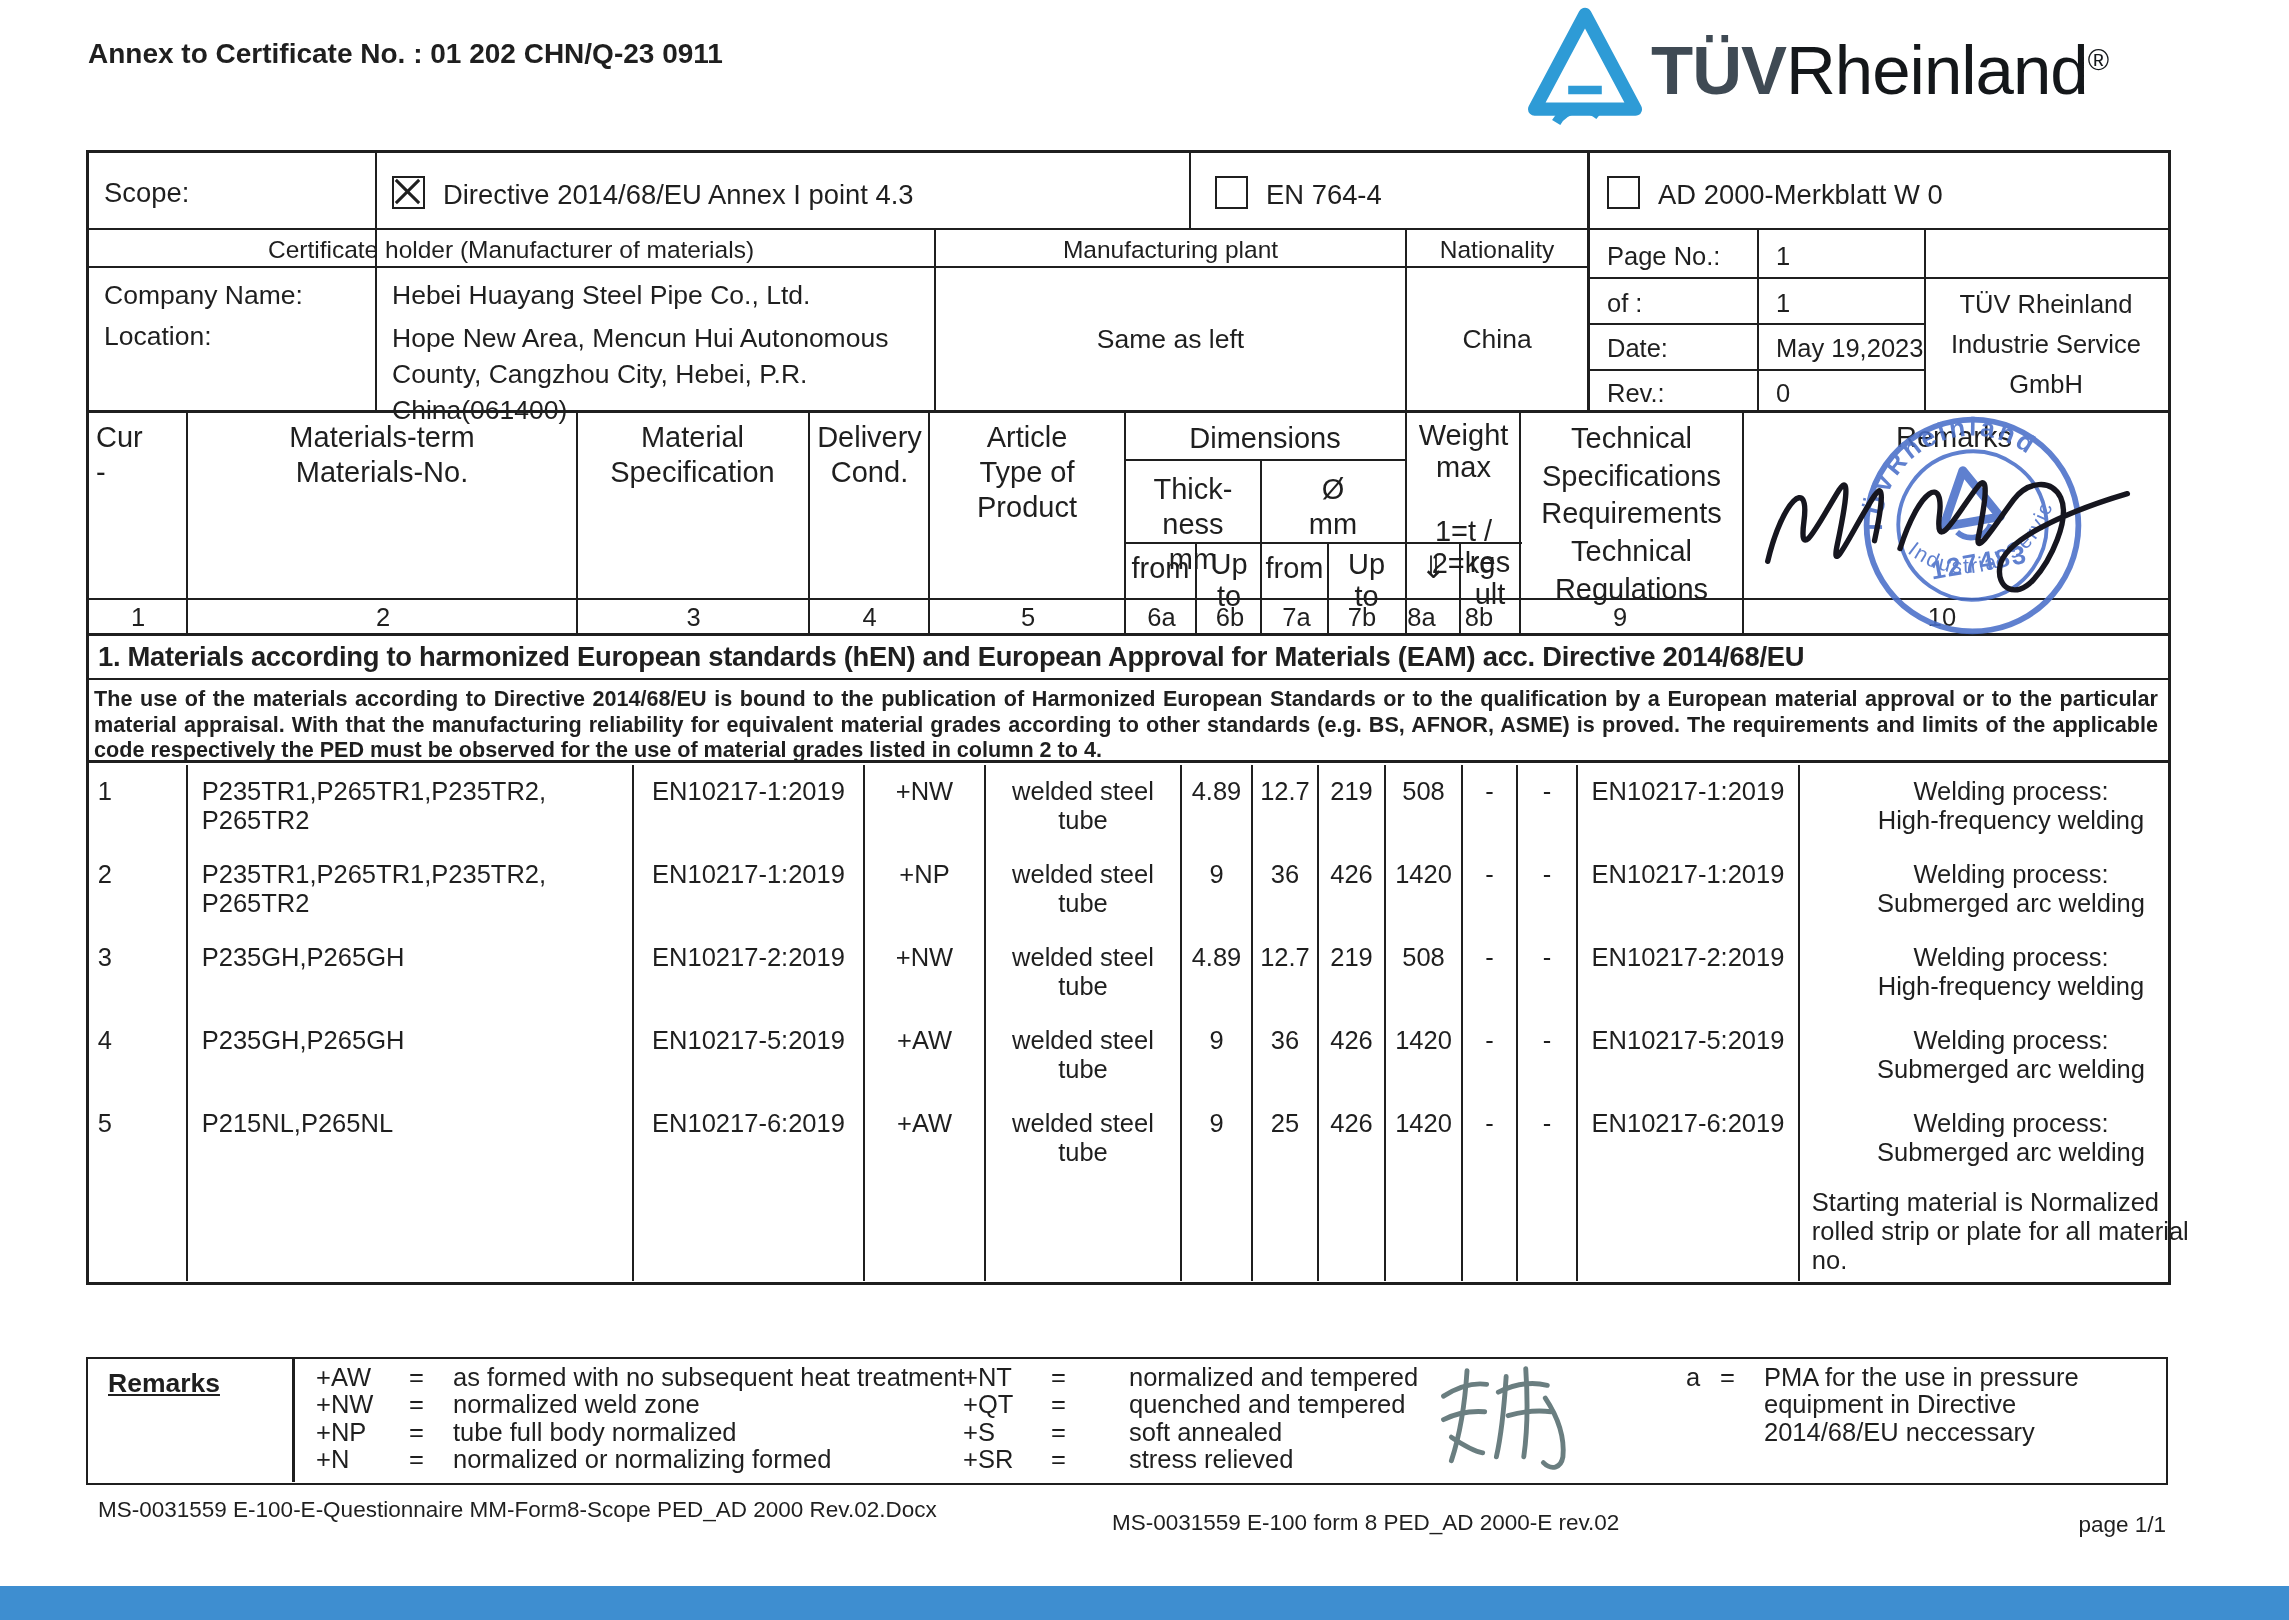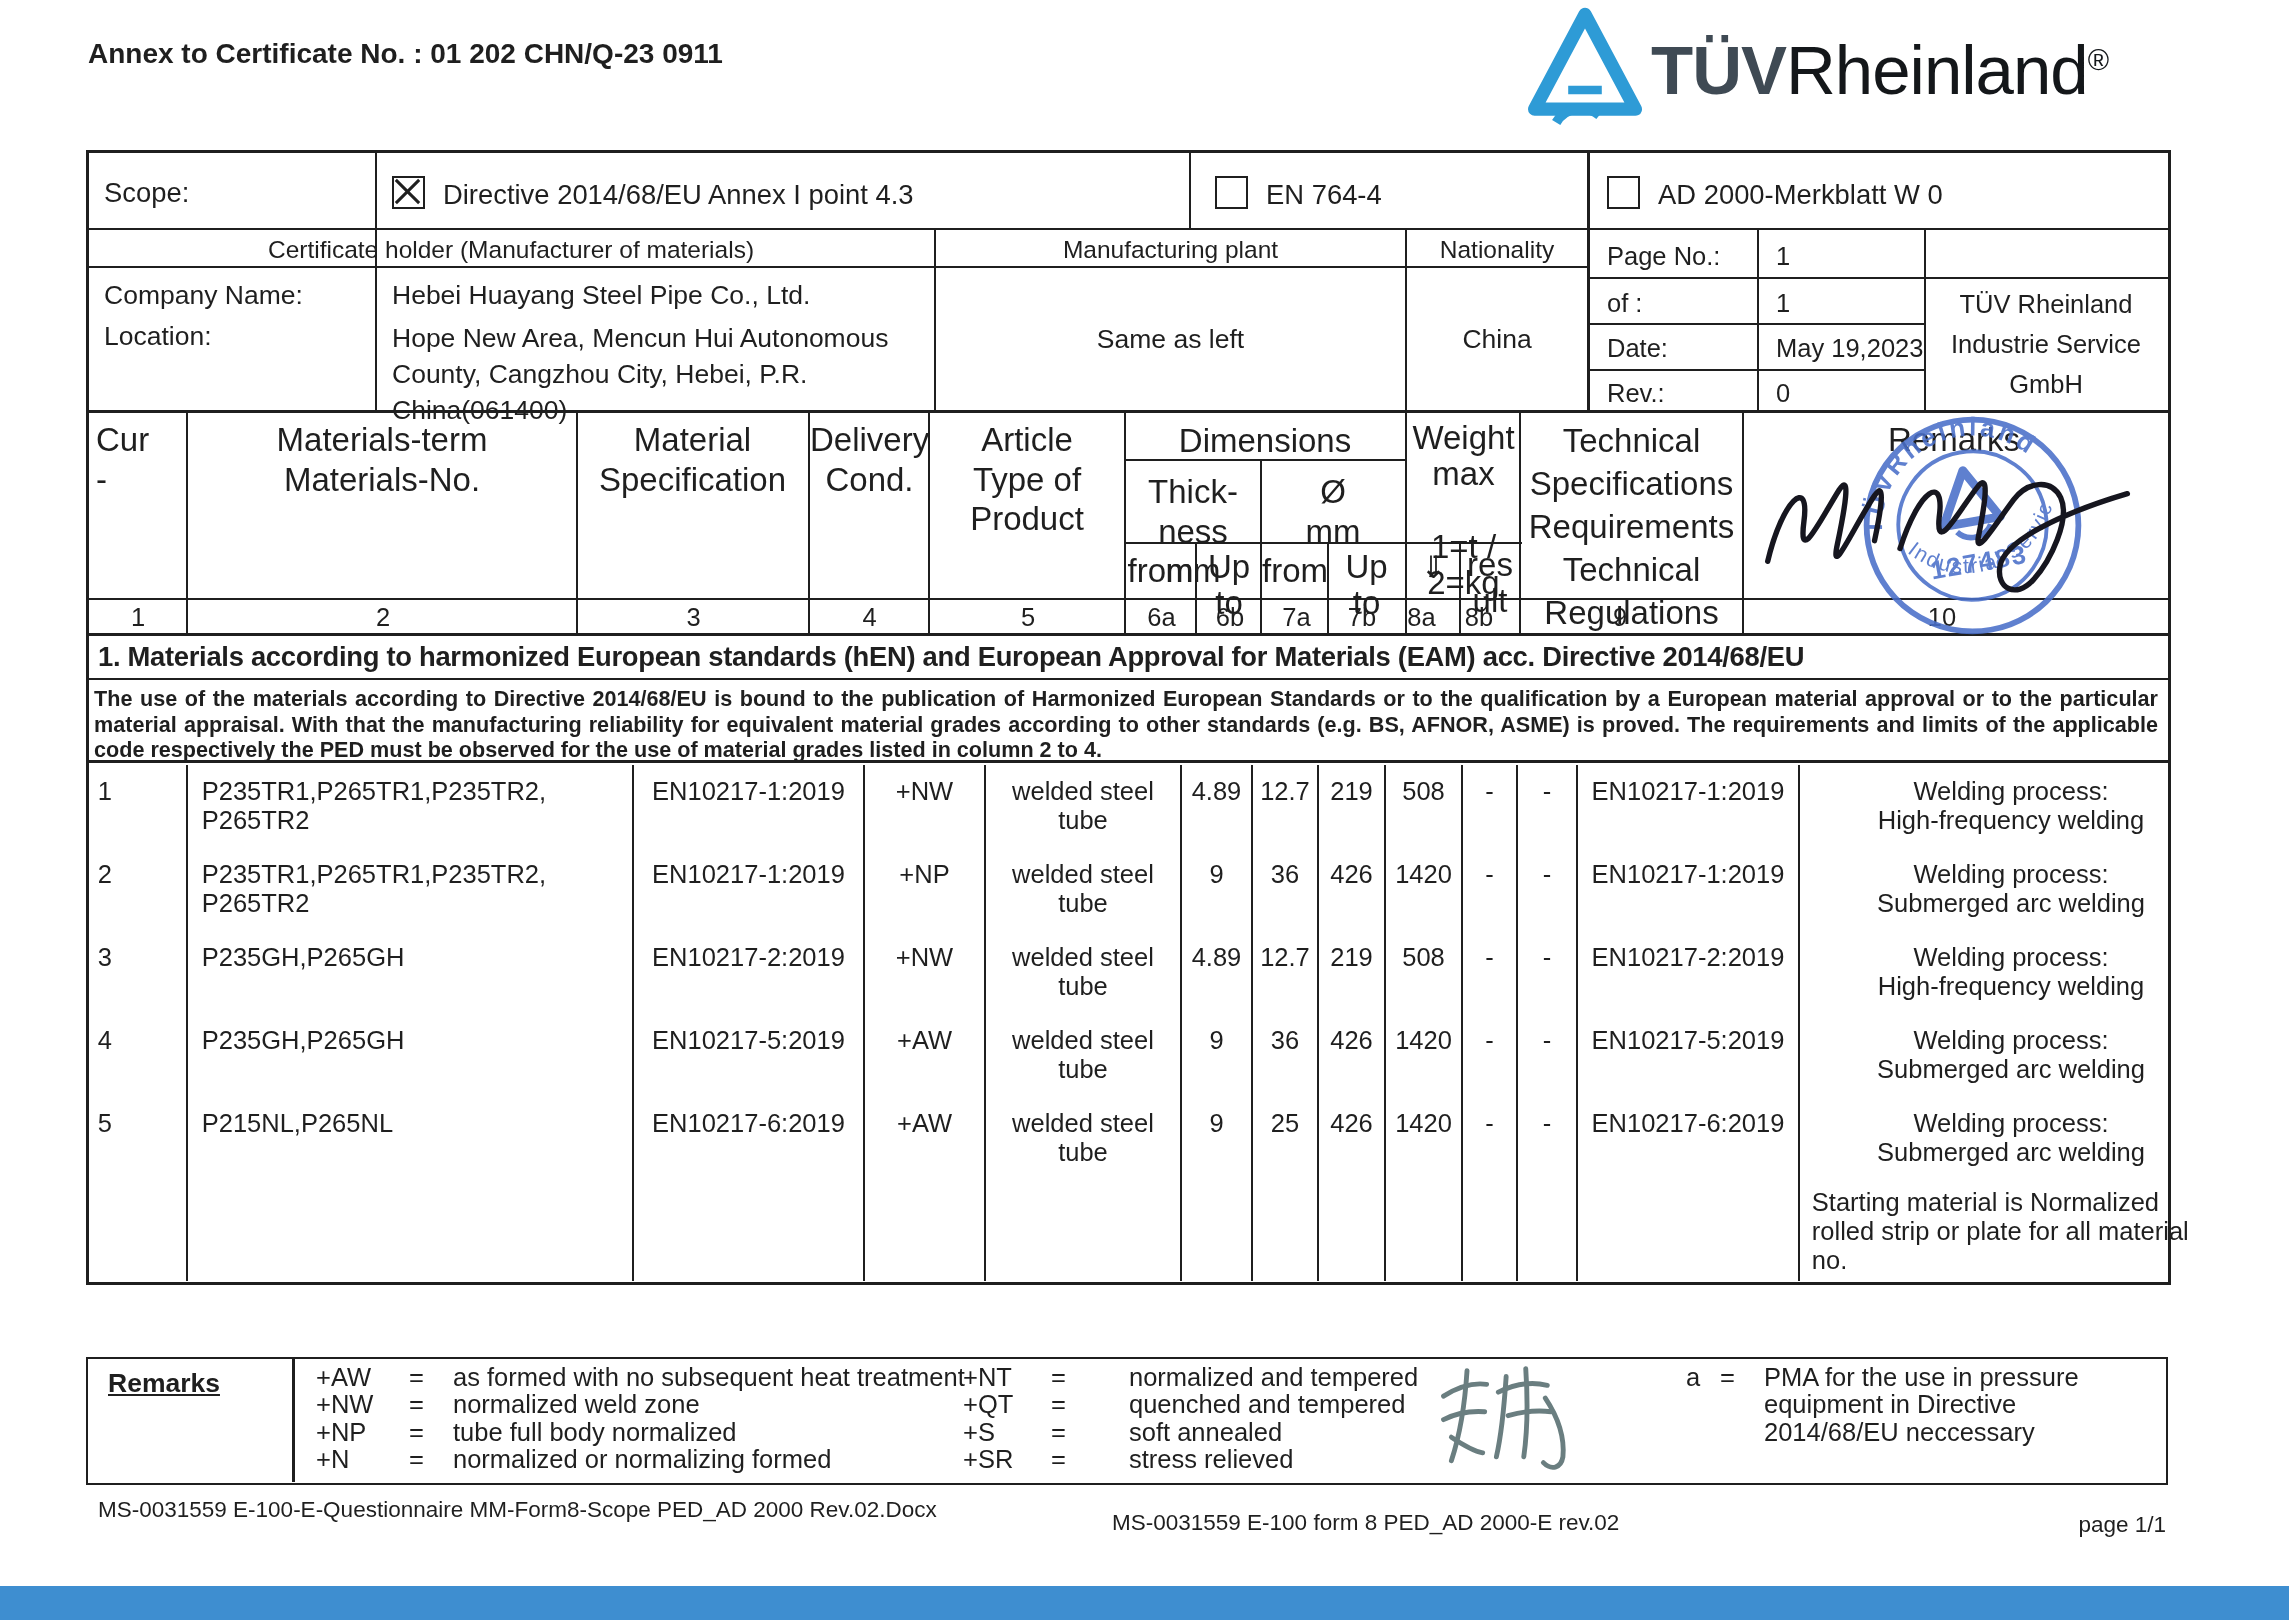--- a/index.html
+++ b/index.html
@@ -22,21 +22,21 @@
   .dcol.last{border-right:none;}
   .dcell{height:83px;box-sizing:border-box;padding-top:11.8px;font-size:25.5px;overflow:hidden;}
   .dcell.xtra{height:99px;}
   #num-row{position:absolute;left:88px;top:600px;width:2078px;height:35px;display:flex;z-index:3;}
   .ncell{flex:none;text-align:center;line-height:35px;font-size:25.5px;box-sizing:border-box;}
   #legend-box{position:absolute;left:86px;top:1357px;width:2082px;height:128px;border:2.9px solid #1f1f1f;box-sizing:border-box;z-index:3;}
   .lrow{display:flex;font-size:25.5px;line-height:27.4px;margin-bottom:0px;}
   .lcode{flex:none;}
   .leq{flex:none;}
   #bottom-bar{position:absolute;left:0;top:1586px;width:2290px;height:34px;z-index:6;}
-  .hdr{font-size:33px;}
+  .hdr{font-size:29px;}
   svg{display:block;}
 </style>
 </head>
 <body>
 
 <div id="page">
 
   <div class="cell b" style="left:88px;top:37px;font-size:28px;">Annex to Certificate No. : 01 202 CHN/Q-23 0911</div>
 
   <div class="abs" style="left:1525px;top:5.9px;z-index:3;">

